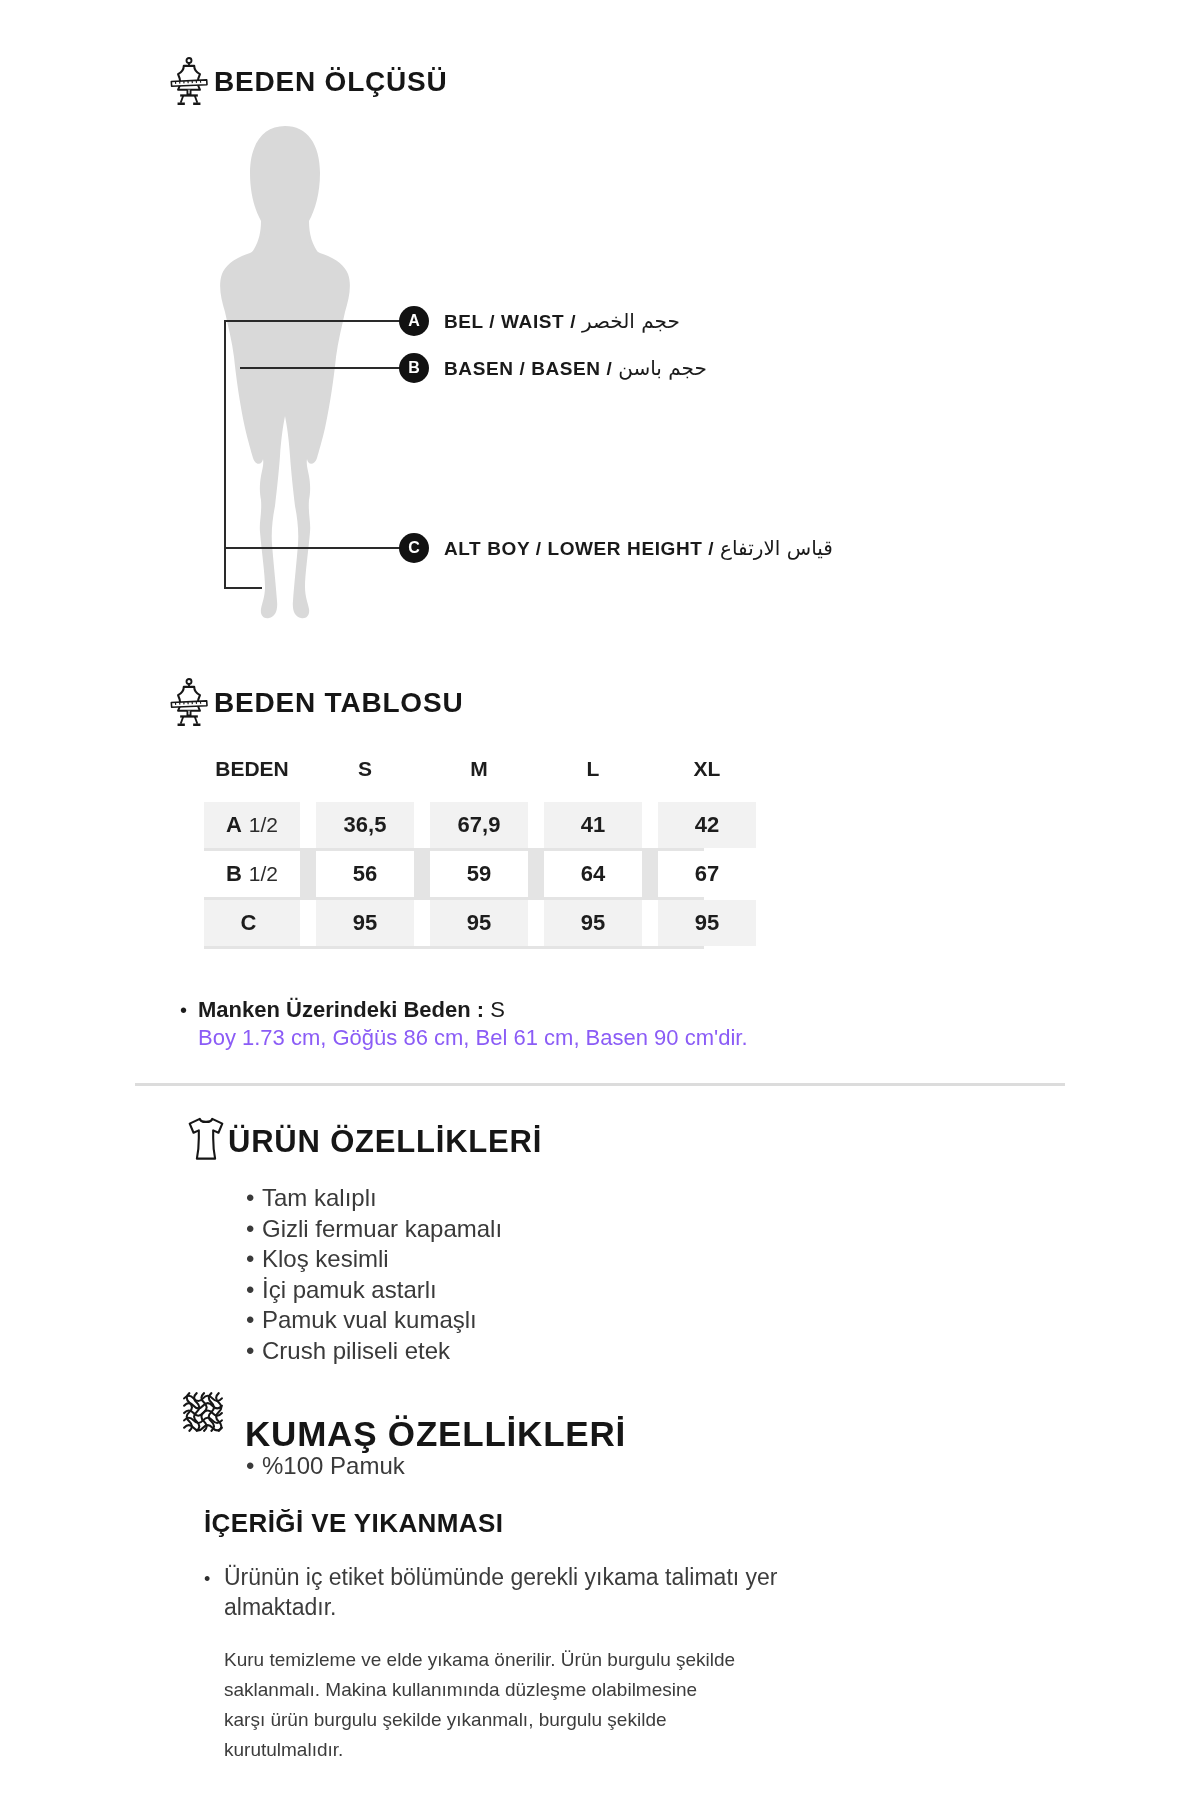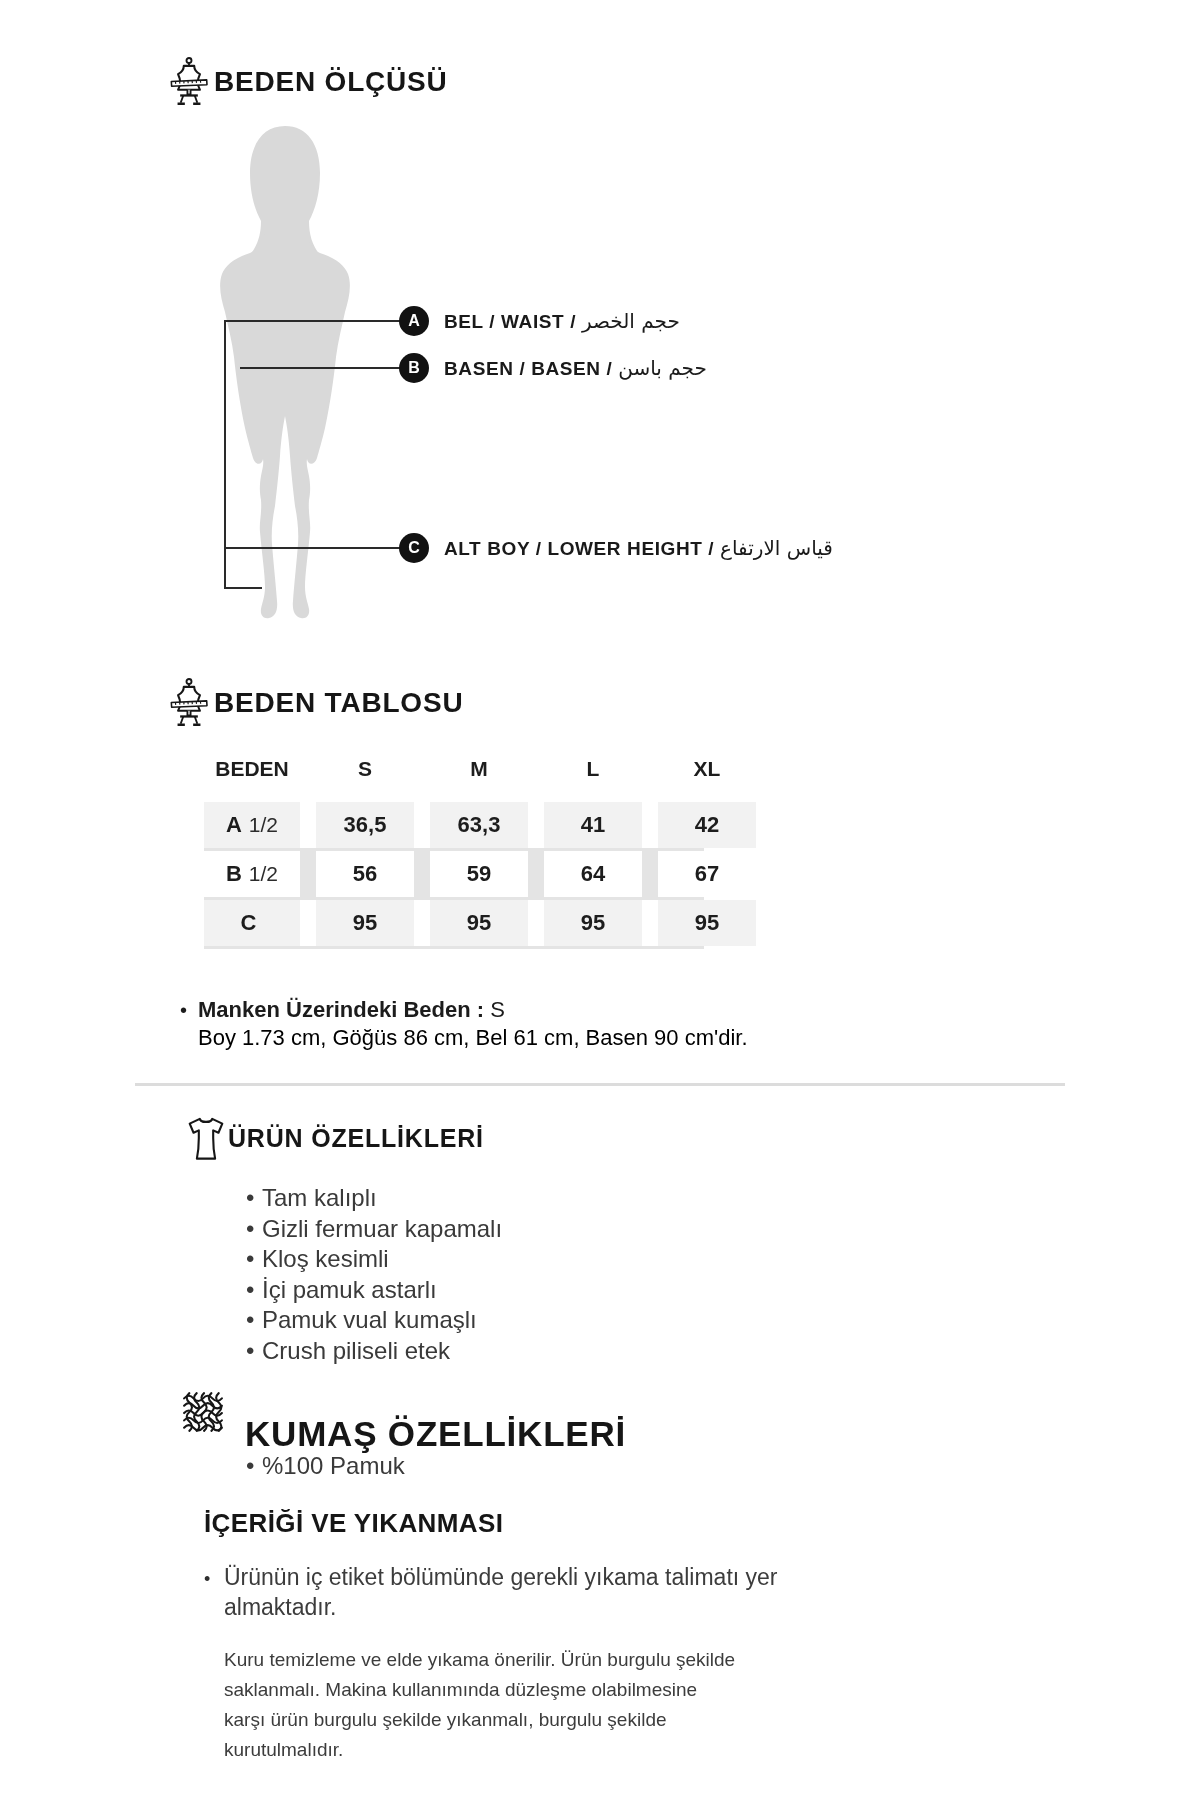--- a/index.html
+++ b/index.html
@@ -146,21 +146,21 @@
       <div class="cell">L</div>
       <div class="cell">XL</div>
     </div>
 
     <div class="trow drow gray">
       <div class="cell">
         <span>A</span>
         <span class="fraction">1/2</span>
       </div>
       <div class="cell">36,5</div>
-      <div class="cell">63,3</div>
+      <div class="cell">67,9</div>
       <div class="cell">41</div>
       <div class="cell">42</div>
     </div>
     <div class="t-rule"></div>
 
     <div class="trow drow white">
       <div class="cell">
         <span>B</span>
         <span class="fraction">1/2</span>
       </div>
@@ -183,33 +183,33 @@
     </div>
     <div class="t-rule"></div>
   </div>
 
   <div class="abs bullet-row" style="left:180px;top:996px;">
     <span class="dot" style="font-size:20px;line-height:28px;color:#1c1c1c;">•</span>
     <div>
       <div style="font-size:22px;line-height:28px;">
         <b>Manken Üzerindeki Beden :</b><span> S</span>
       </div>
-      <div style="font-size:22px;line-height:28px;color:#000000;">Boy 1.73 cm, Göğüs 86 cm, Bel 61 cm, Basen 90 cm'dir.</div>
+      <div style="font-size:22px;line-height:28px;color:#8b5cf6;">Boy 1.73 cm, Göğüs 86 cm, Bel 61 cm, Basen 90 cm'dir.</div>
     </div>
   </div>
 
   <div class="divider"></div>
 
   <span class="icon abs" style="left:183px;top:1114px;">
     <svg width="46" height="50" viewBox="0 0 48 50" fill="none" xmlns="http://www.w3.org/2000/svg">
       <path d="M17.5,4 C19,8 29,8 30.5,4 L41,9 L37,18.5 L31.5,16 L31.5,24 C31.5,31 32.2,39 33.5,45.5 L14.5,45.5 C15.8,39 16.5,31 16.5,24 L16.5,16 L11,18.5 L7,9 Z" fill="#fff" stroke="#161616" stroke-width="2.2" stroke-linejoin="round"></path>
       <path d="M17.5,4 C18,8.8 30,8.8 30.5,4" stroke="#161616" stroke-width="1.6" fill="none"></path>
     </svg>
   </span>
-  <h2 class="sec-title abs" style="left:228px;top:1124px;margin:0;font-size:25px;">ÜRÜN ÖZELLİKLERİ</h2>
+  <h2 class="sec-title abs" style="left:228px;top:1124px;margin:0;font-size:31px;">ÜRÜN ÖZELLİKLERİ</h2>
 
   <div class="abs" style="left:246px;top:1183px;">
     <div class="feat-item">
       <span class="dot">•</span>
       <span>Tam kalıplı</span>
     </div>
     <div class="feat-item">
       <span class="dot">•</span>
       <span>Gizli fermuar kapamalı</span>
     </div>

